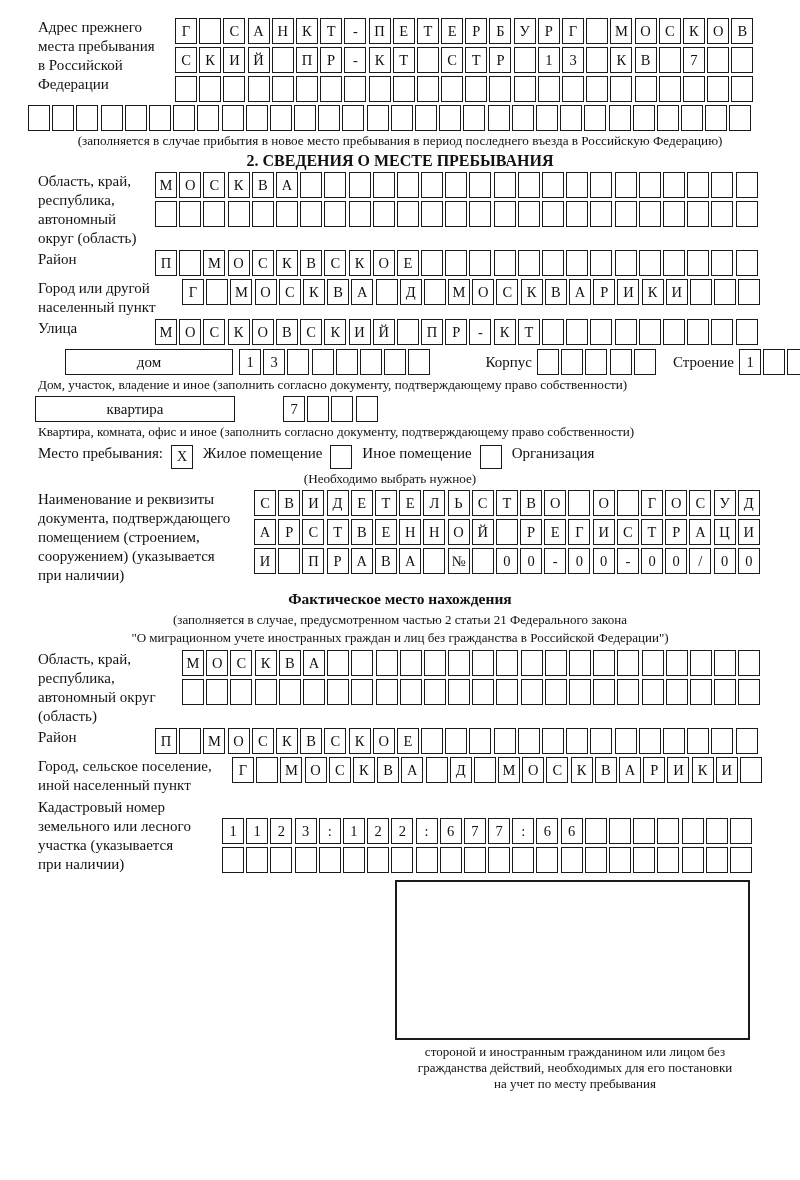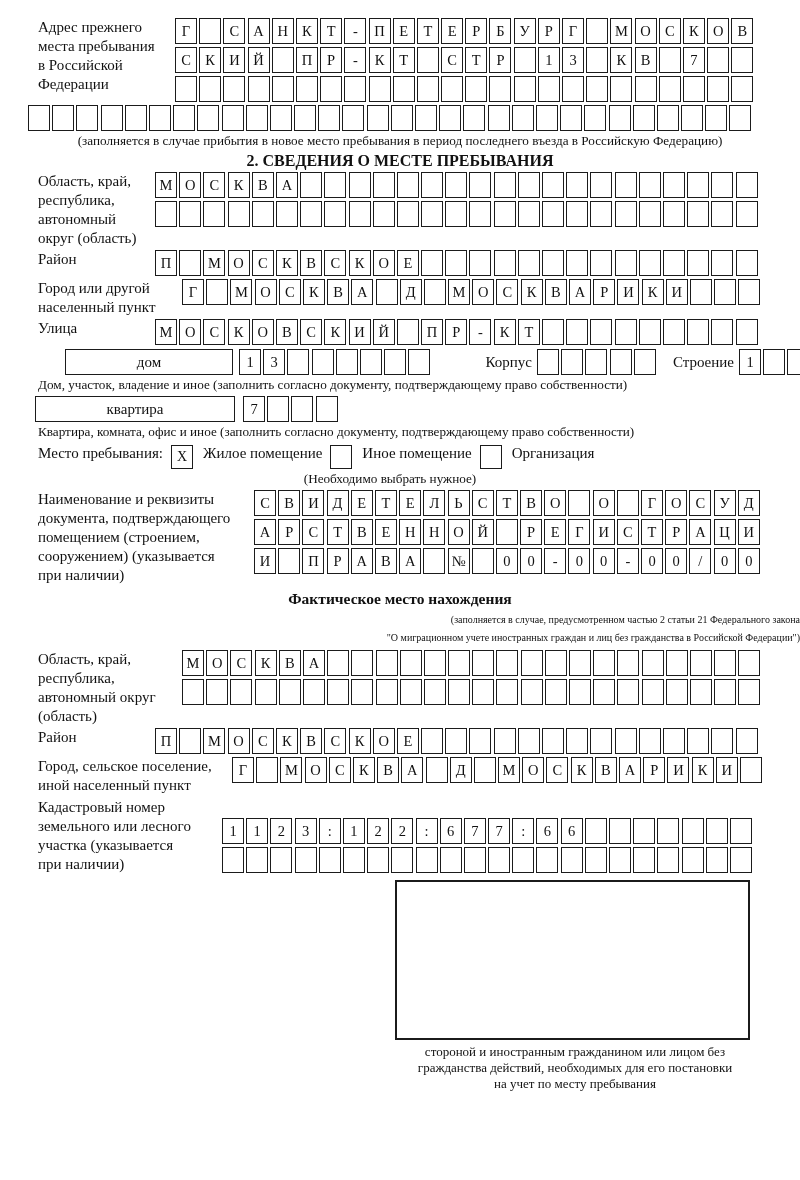--- a/index.html
+++ b/index.html
@@ -37,34 +37,34 @@
 
   .house-band { margin-left: 30px; margin-top: 4px; align-items: center; }
   .label-box {
     flex: none; height: 26px; border: 1.7px solid #1b1b1b;
     display: flex; align-items: center; justify-content: center; font-size: 15px;
   }
   .box-house { width: 168px; margin-right: 6px; margin-left: 35px; }
   .box-apt   { width: 200px; margin-right: 8px; }
   .inline-label { font-size: 15px; flex: none; padding: 0 5px; line-height: 26px; margin-left: 48px; }
   .gap10 { margin-left: 10px; }
-  .apt-band { margin-left: 35px; margin-top: 3px; align-items: flex-end; }
+  .apt-band { margin-left: 35px; margin-top: 3px; align-items: flex-end; gap: 40px; }
   .leftnote { text-align: left; margin-left: 38px; margin-top: 2px; }
 
   .stay-band { margin-left: 38px; margin-top: 5px; display: flex; }
   .stay-band .txt { font-size: 15px; }
   .checkbox {
     flex: none; width: 22px; height: 24px; border: 1.7px solid #1b1b1b;
     display: inline-flex; align-items: center; justify-content: center;
     font-size: 14px; margin: 0 10px 0 8px;
   }
   .stay-note { width: 780px; }
 
   .fact-title { text-align: center; font-weight: bold; font-size: 15.5px; margin-top: 5px; }
-  .fact-note div { text-align: right; font-size: 10px; line-height: 17.5px; }
+  .fact-note div { text-align: center; font-size: 13px; line-height: 17.5px; }
 
   .cad-cells { padding-top: 20px; }
 
   .stamp-box {
     margin-left: 395px; margin-top: 6px;
     width: 355px; height: 160px; border: 2px solid #1b1b1b; background: #fff;
   }
   .stamp-caption { margin-left: 385px; width: 380px; margin-top: 4px; }
   .stamp-caption div { text-align: center; font-size: 13px; line-height: 16px; }
 </style>

